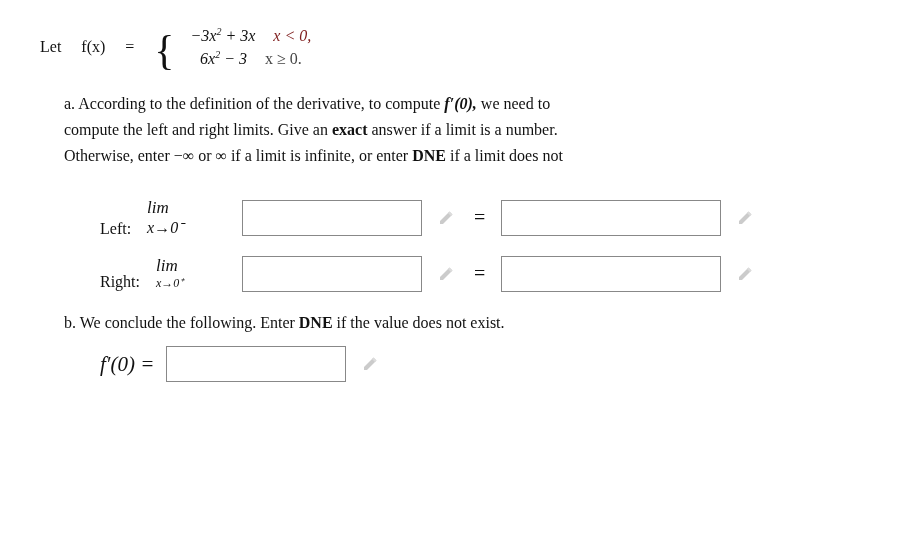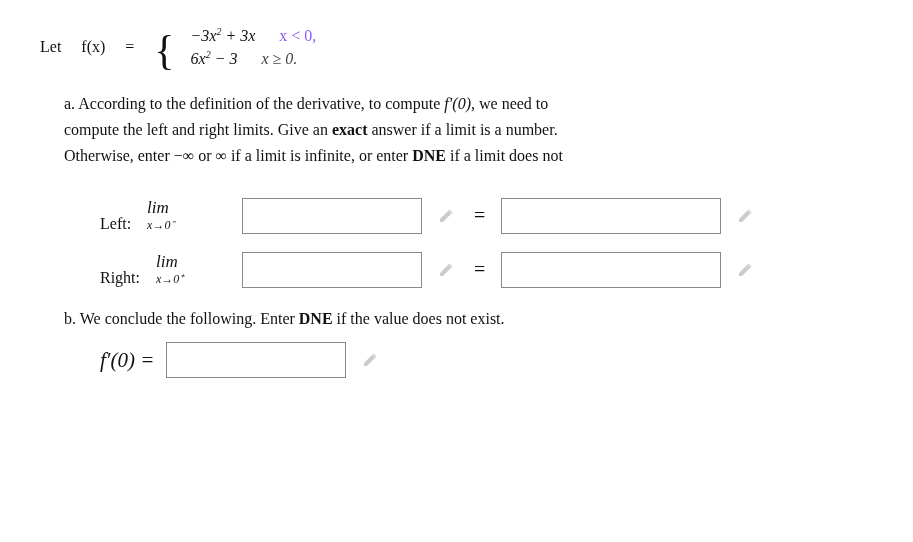--- a/index.html
+++ b/index.html
@@ -25,22 +25,23 @@
     .brace-system {
       display: inline-flex;
       flex-direction: column;
       position: relative;
       margin-left: 4px;
     }
 
     .brace-row {
       display: flex;
       align-items: center;
-      gap: 24px;
+      gap: 18px;
       padding: 2px 0 2px 4px;
+      justify-content: center;
     }
 
     .part-a {
       margin-bottom: 28px;
       line-height: 1.65;
       padding-left: 24px;
     }
 
     .part-b {
       margin-top: 12px;
@@ -123,33 +124,33 @@
 <body>
 
 <div class="function-def">
   <span>Let</span>&nbsp;
   <span style="">f(x)</span>&nbsp;
   <span>=</span>&nbsp;
   <span style="font-size:42px; font-weight:100; line-height:0.85; position:relative; top:4px;">{</span>
   <div class="brace-system">
     <div class="brace-row">
       <span style="font-style:italic;">−3x<sup>2</sup> + 3x</span>
-      <span style="color:#8b5cf6;">x &lt; 0,</span>
+      <span style="font-style:italic; color:#7f1d1d;">x &lt; 0,</span>
     </div>
     <div class="brace-row">
       <span style="font-style:italic;">6x<sup>2</sup> − 3</span>
-      <span style="font-style:italic; color:#444;">x ≥ 0.</span>
+      <span style="color:#444;">x ≥ 0.</span>
     </div>
   </div>
 </div>
 
 <div class="part-a">
   <span>a.</span>
   <span>According to the definition of the derivative, to compute</span>
-  <span style="font-style:italic; font-weight:normal;"> <i>f</i>′(0),</span>
+  <span style="font-style:italic; font-weight:bold;"> <i>f</i>′(0),</span>
   <span>we need to</span>
   <br>
   <span>compute the left and right limits. Give an</span>
   <span class="bold">exact</span>
   <span>answer if a limit is a number.</span>
   <br>
   <span>Otherwise, enter</span>
   <span>−∞</span>
   <span>or</span>
   <span>∞</span>
@@ -158,21 +159,21 @@
   <span>if a limit does not</span>
   <br>
 </div>
 
 <div class="limit-section">
   <div class="limit-row">
     <div class="limit-label">
       <span>Left:</span>&nbsp;
       <div style="display:flex; flex-direction:column; align-items:flex-start;">
         <span style="font-style:italic; font-size:17px;">lim</span>
-        <span style="font-size:12px; font-style:italic; margin-top:-2px;">x→0⁻</span>
+        <span style="font-size:16px; font-style:italic; margin-top:-2px;">x→0⁻</span>
       </div>
     </div>
     <div class="answer-box">
       <input type="text" style="border: none; outline: none; width: 100%; font-family: Georgia, serif; font-size: 15px;">
     </div>
     <span class="pencil-btn">
       <svg class="pencil-icon pencil-svg" viewBox="0 0 16 16" fill="#999">
         <path d="M11.5 1.5l3 3L5 14H2v-3L11.5 1.5zm0 0"></path>
         <path d="M11.5 1.5l3 3-1.5 1.5-3-3 1.5-1.5z" fill="#bbb"></path>
       </svg>

